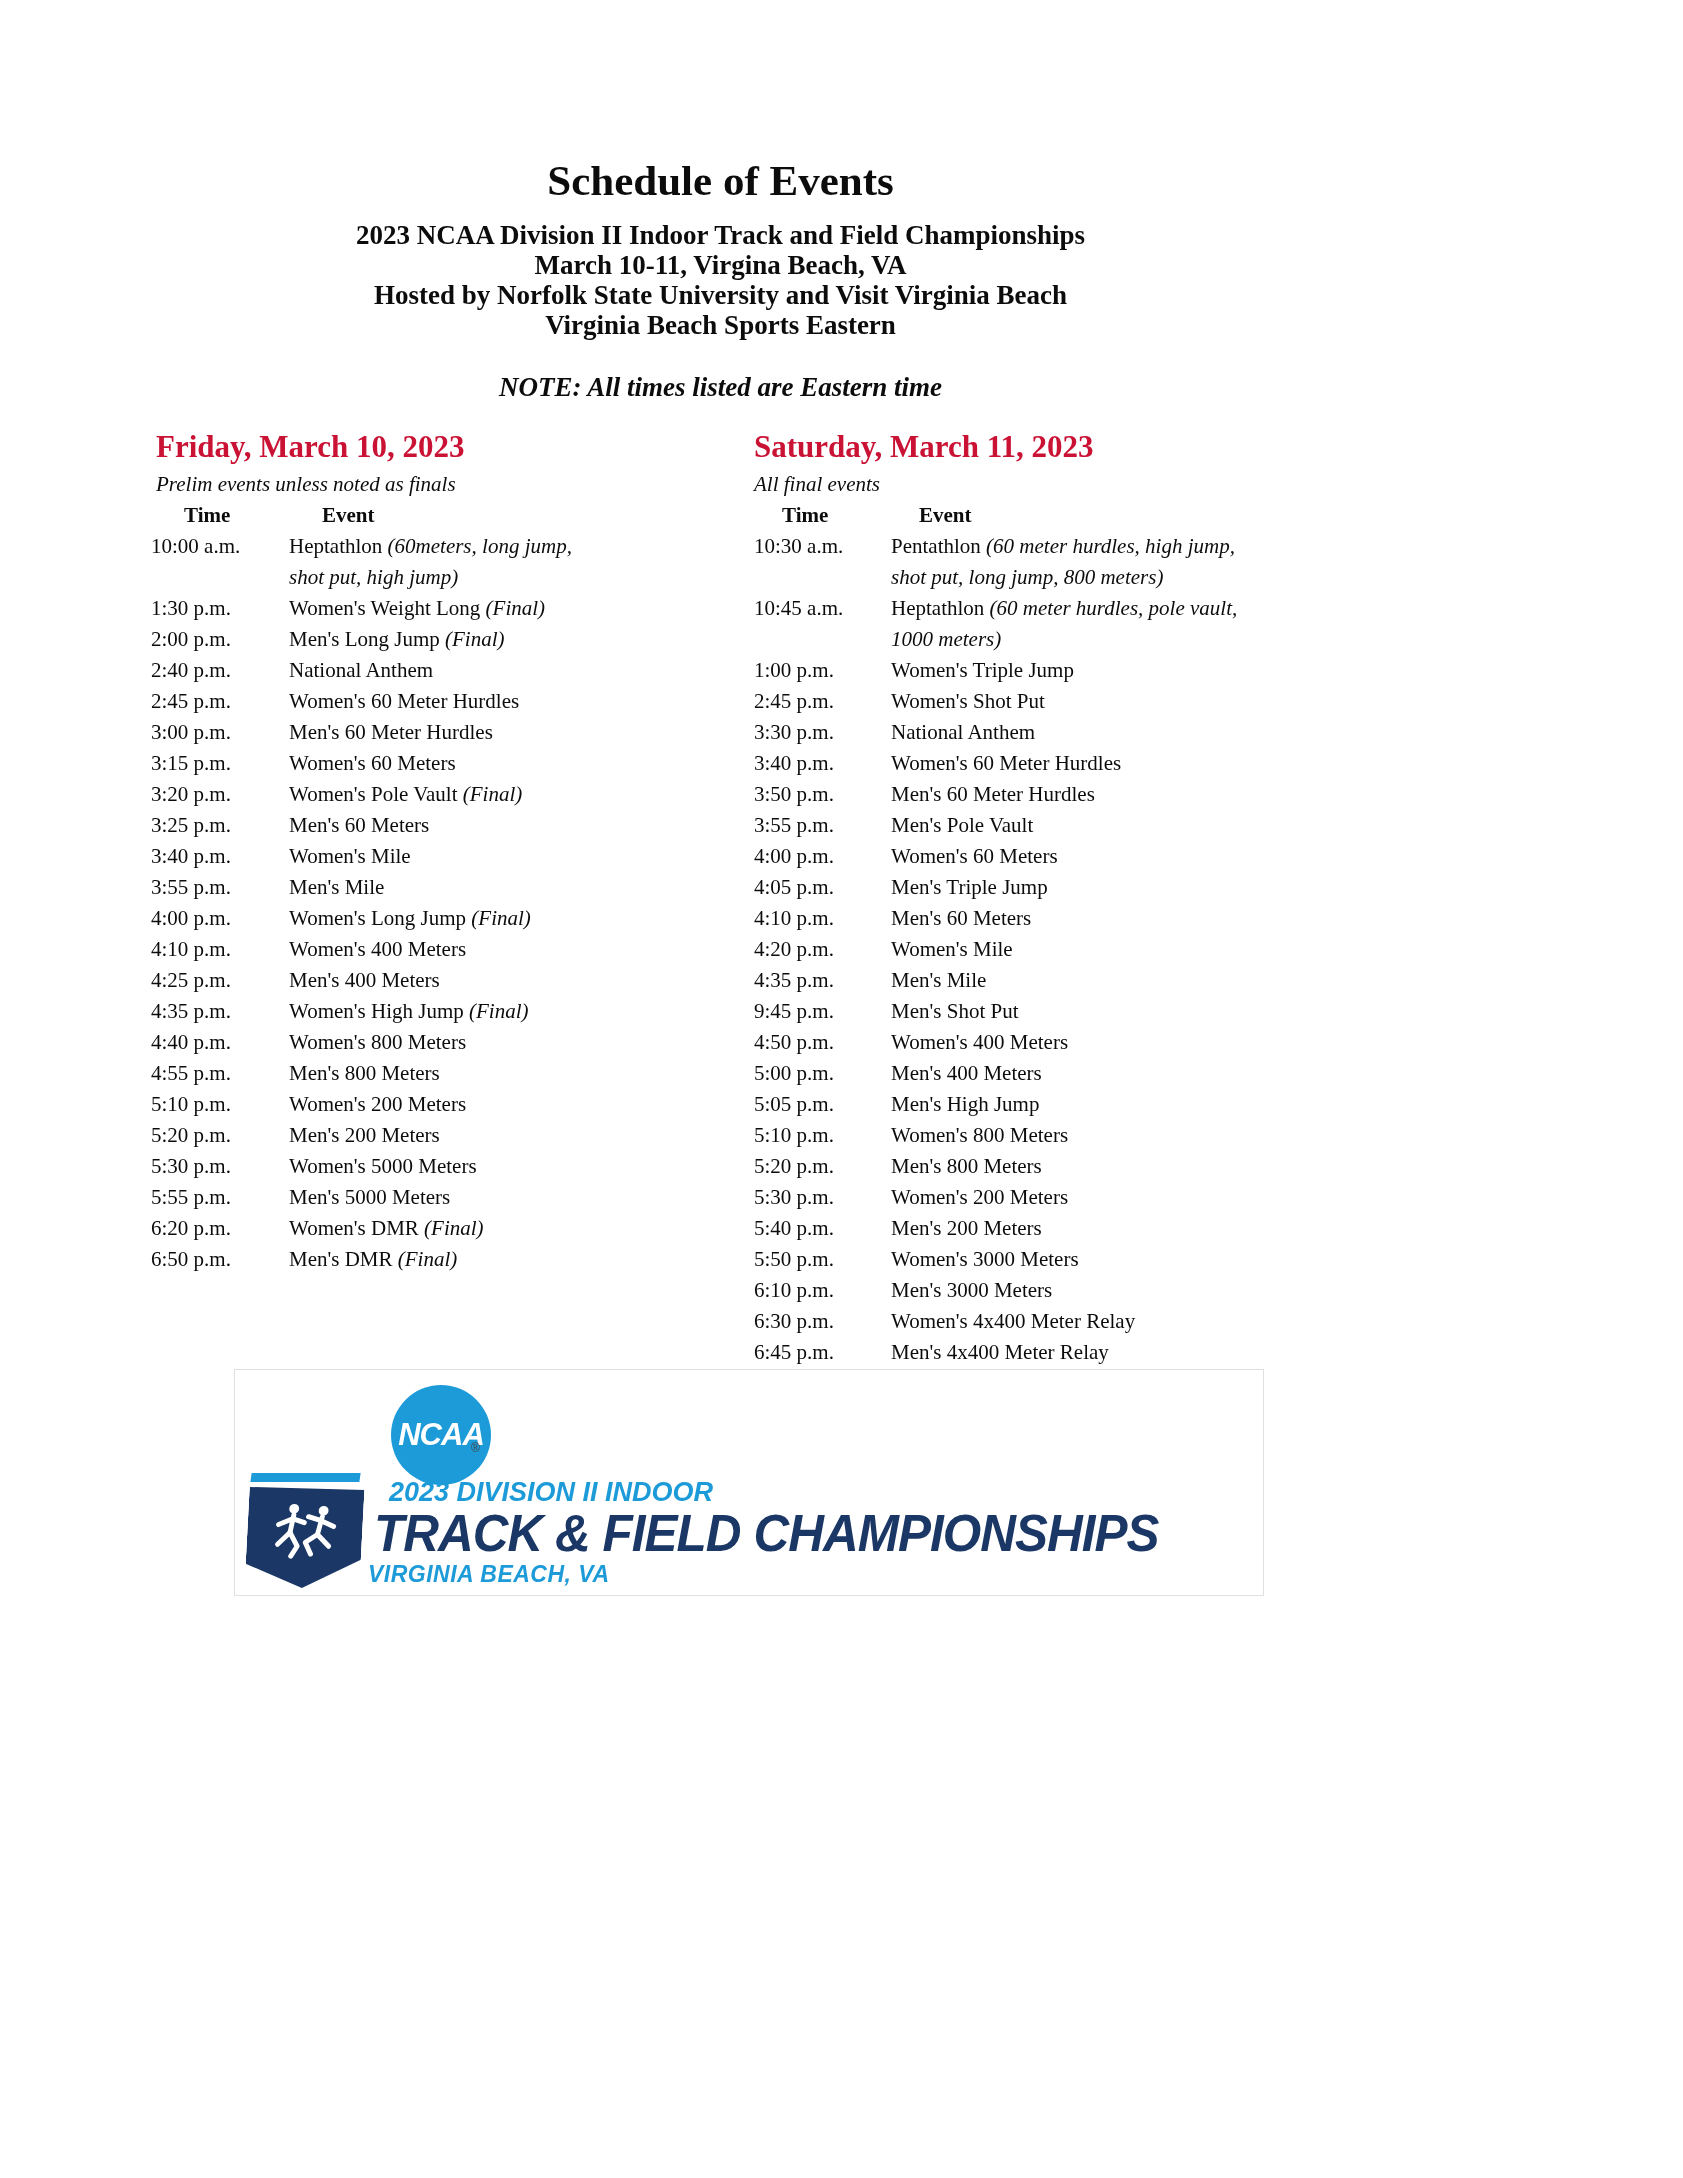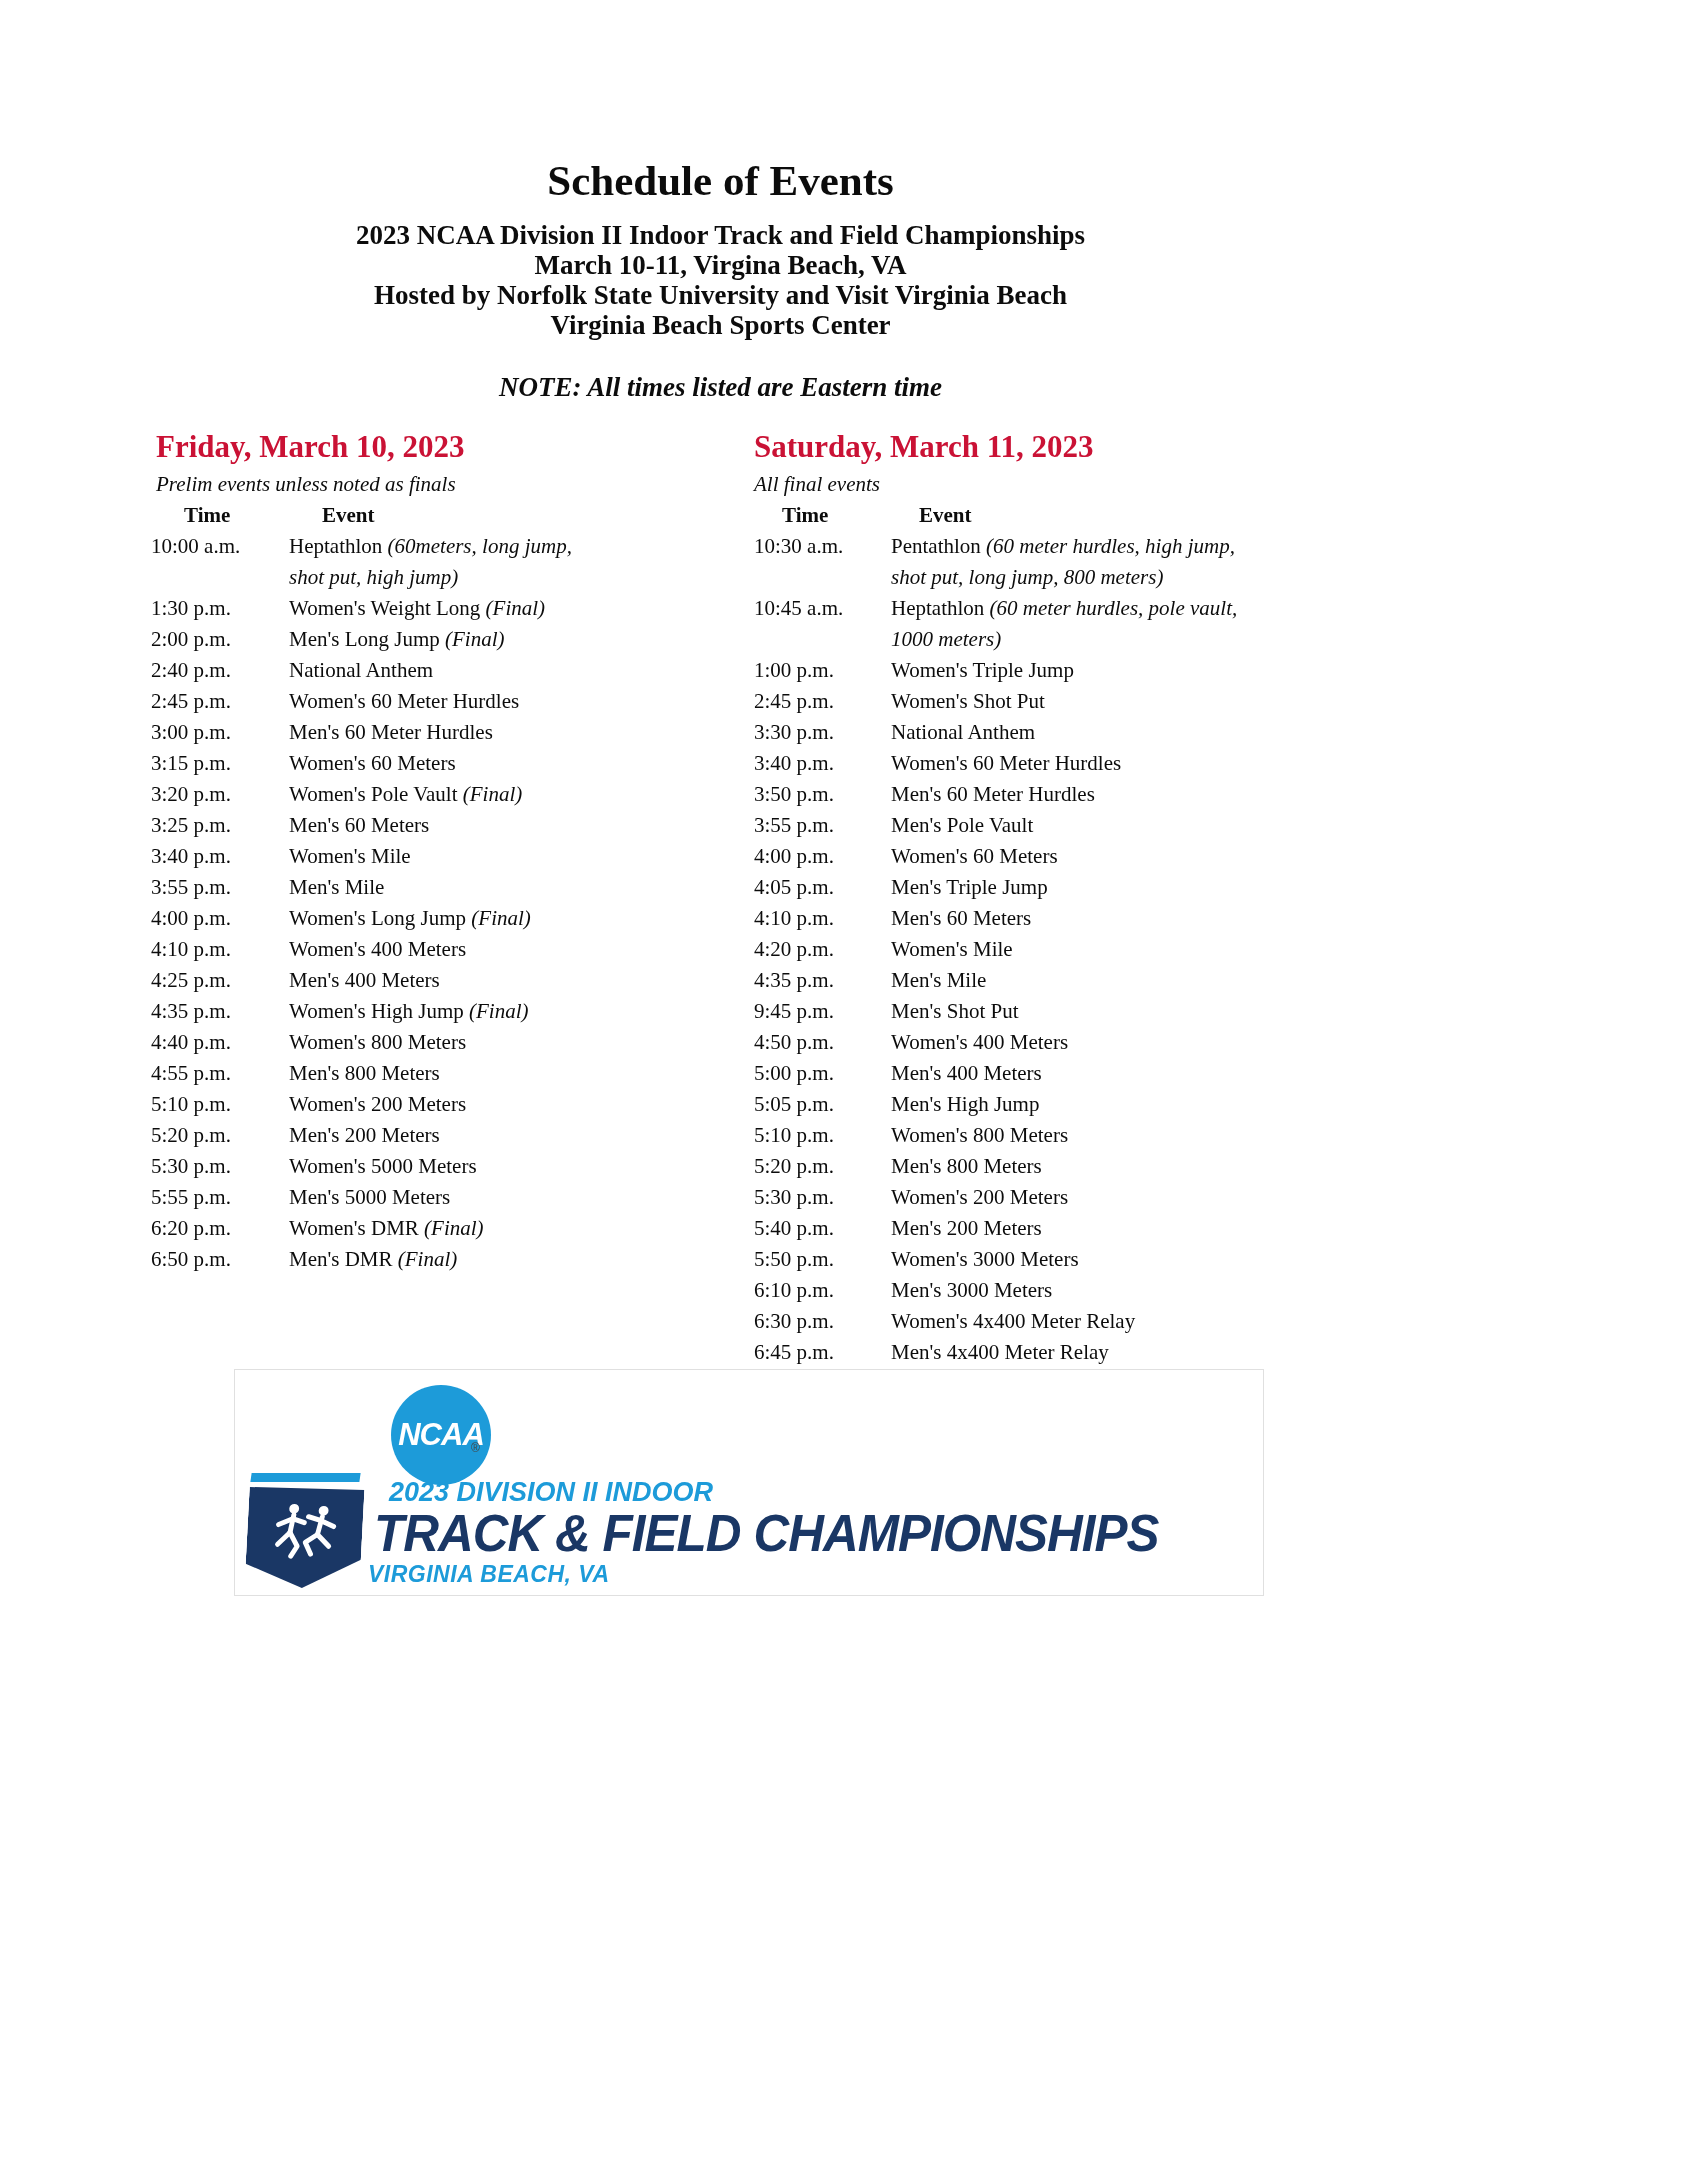--- a/index.html
+++ b/index.html
@@ -60,21 +60,21 @@
 </head>
 <body>
 
 <div class="page">
 
   <header class="title-block">
     <h1>Schedule of Events</h1>
     <div class="sub-line">2023 NCAA Division II Indoor Track and Field Championships</div>
     <div class="sub-line">March 10-11, Virgina Beach, VA</div>
     <div class="sub-line">Hosted by Norfolk State University and Visit Virginia Beach</div>
-    <div class="sub-line">Virginia Beach Sports Center</div>
+    <div class="sub-line">Virginia Beach Sports Eastern</div>
     <div class="note-line">NOTE: All times listed are Eastern time</div>
   </header>
 
   <section class="col col-friday">
     <h2>Friday, March 10, 2023</h2>
     <div class="day-sub">Prelim events unless noted as finals</div>
     <div class="row hdr-row">
       <span class="t">Time</span>
       <span class="e">Event</span>
     </div>

